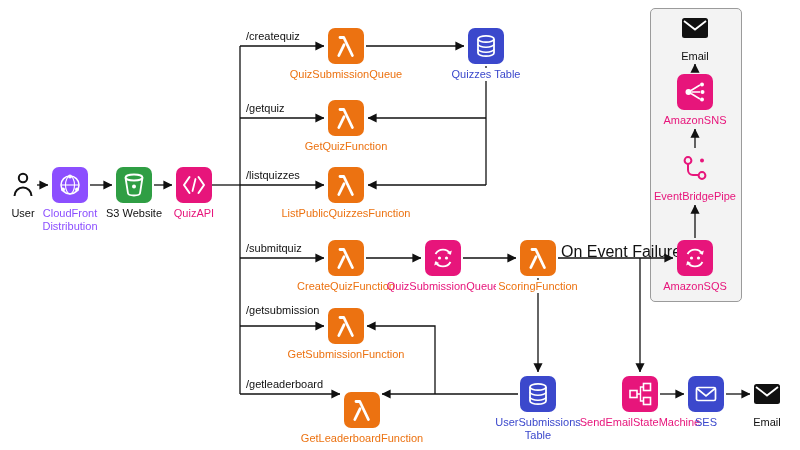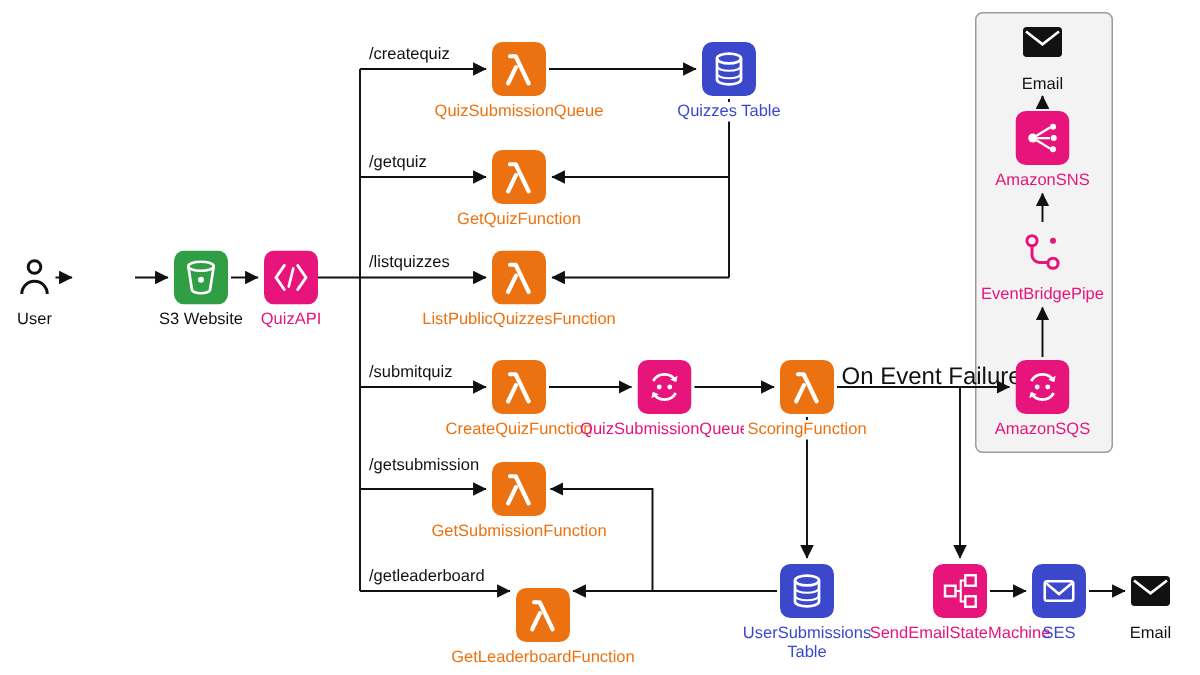--- a/index.html
+++ b/index.html
@@ -155,20 +155,28 @@
 
   <div class="node" style="left:0px;top:167px;width:46px">
     <div class="iconwrap">
         <svg width="24" height="26">
           <use href="#sym-user"></use>
         </svg>
       </div>
     <div class="label">User</div>
   </div>
 
+  <div class="node" style="left:28px;top:167px;width:84px">
+    <div class="iconwrap">
+        <svg width="36" height="36">
+          <use href="#sym-cloudfront"></use>
+        </svg>
+      </div>
+    <div class="label lbl-purple">CloudFront Distribution</div>
+  </div>
 
   <div class="node" style="left:94px;top:167px;width:80px">
     <div class="iconwrap">
         <svg width="36" height="36">
           <use href="#sym-s3"></use>
         </svg>
       </div>
     <div class="label">S3 Website</div>
   </div>
 

